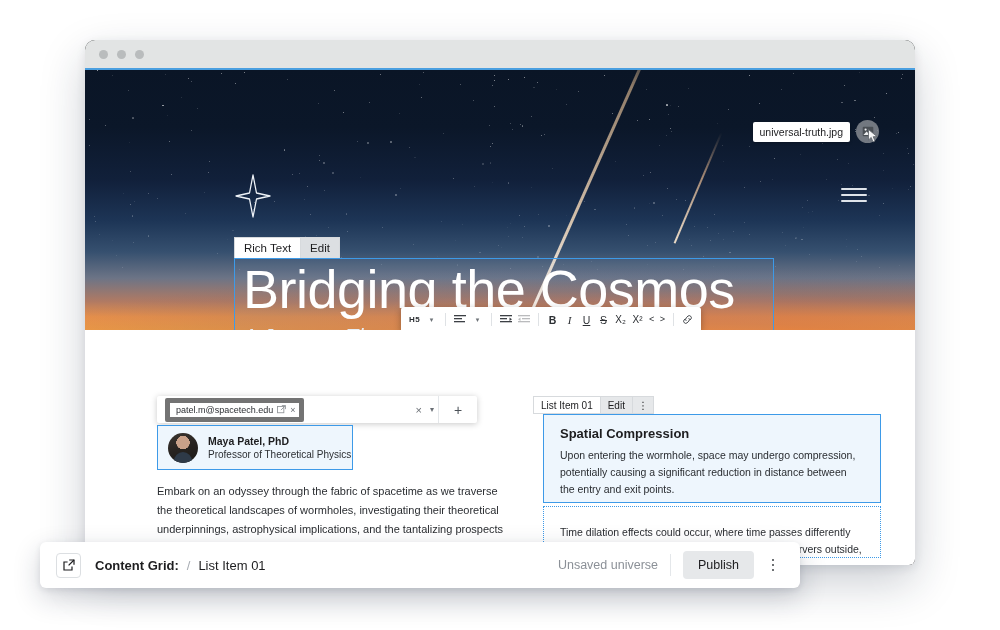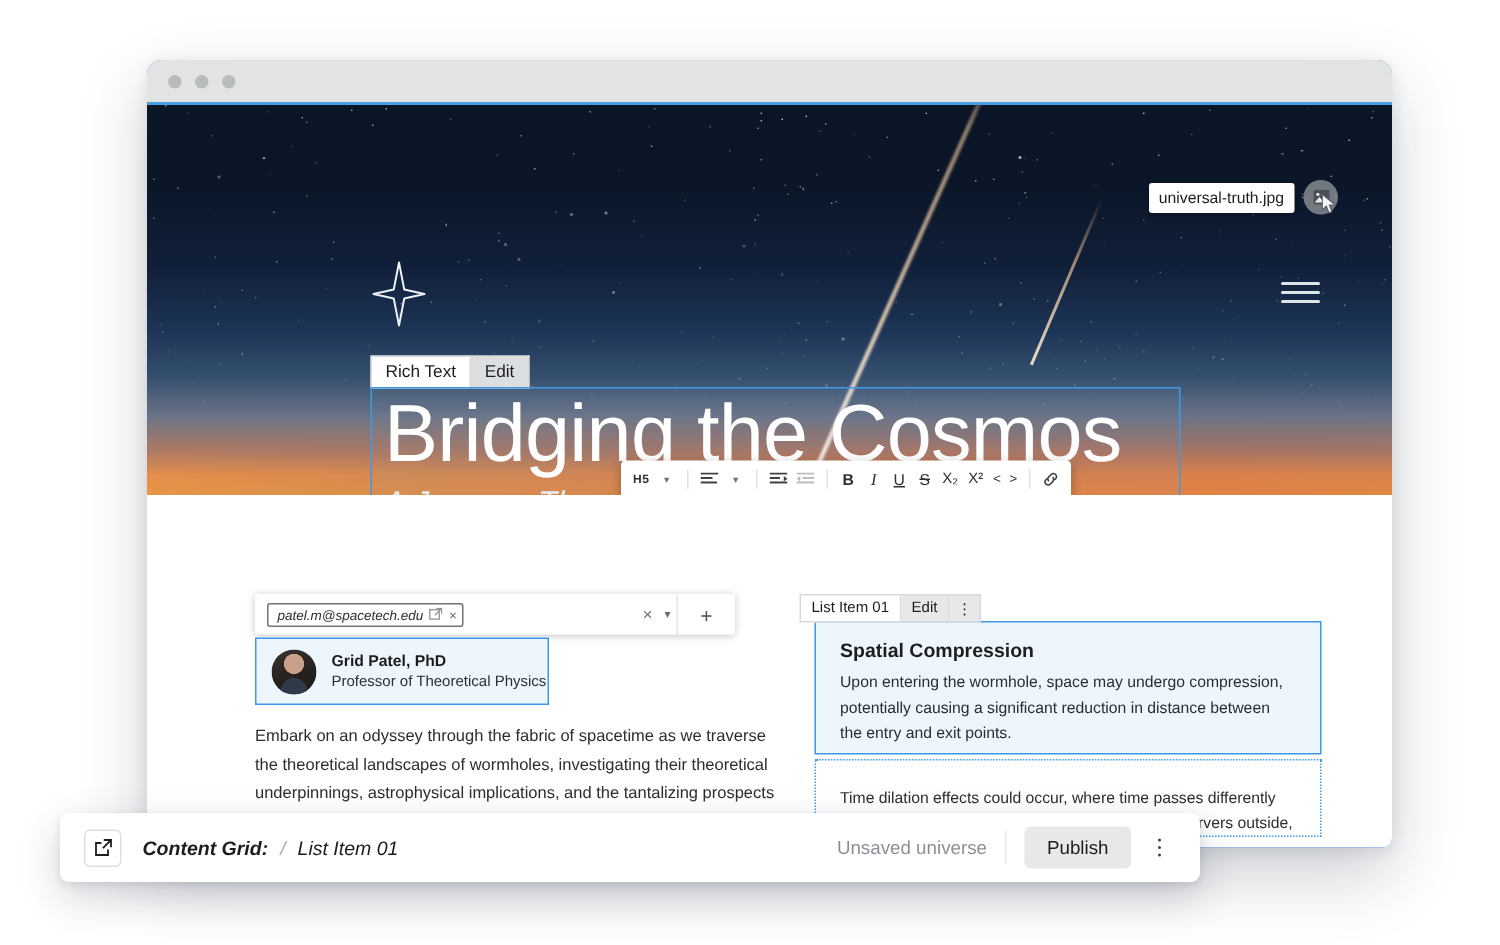--- a/index.html
+++ b/index.html
@@ -6,23 +6,23 @@
   html, body {
     width: 1000px; height: 630px;
     background: #ffffff;
     font-family: "Liberation Sans", sans-serif;
     overflow: hidden;
   }
 
   
   #app-window {
     position: absolute;
-    left: 98px; top: 40px;
+    left: 85px; top: 40px;
     width: 830px; height: 525px;
-    background: #3b82f6;
+    background: #000000;
     border-radius: 10px 10px 6px 6px;
     box-shadow: 0 18px 45px rgba(25,35,60,0.22), 0 3px 10px rgba(25,35,60,0.10);
     overflow: hidden;
   }
   #titlebar {
     height: 28px;
     background: #e2e4e4;
     display: flex; align-items: center;
     padding-left: 14px; gap: 9px;
   }
@@ -172,25 +172,25 @@
   #email-row {
     position: absolute; left: 72px; top: 66px;
     width: 320px; height: 27px;
     background: #fff;
     box-shadow: 0 1px 6px rgba(0,0,0,.22);
     border-radius: 2px;
     display: flex; align-items: center;
   }
   #email-chip {
     margin-left: 8px;
-    border: 1px solid #737373;
+    border: 5px solid #737373;
     border-radius: 2px;
     padding: 2px 4px 2px 6px;
     display: flex; align-items: center; gap: 4px;
-    font-size: 9px; color: #2c2f33; font-style: italic;
+    font-size: 9px; color: #2c2f33;
   }
   .mini-ico { width: 9px; height: 9px; opacity: .6; }
   #email-row .spacer { flex: 1; }
   .row-ico { font-size: 11px; color: #6a6f75; padding: 0 4px; }
   #email-div { width: 1px; height: 27px; background: #e4e7ea; }
   #email-plus { width: 38px; text-align: center; font-size: 14px; color: #4b5157; }
 
   
   #author-card {
     position: absolute; left: 72px; top: 95px;
@@ -265,21 +265,21 @@
     z-index: 20;
   }
   #ext-btn {
     width: 25px; height: 25px;
     border: 1px solid #dcdfe2; border-radius: 4px;
     display: flex; align-items: center; justify-content: center;
     flex: none;
   }
   #crumb {
     margin-left: 14px; font-size: 13px; color: #1d1d1f;
-    display: flex; align-items: center; gap: 5px; white-space: nowrap; font-style: italic;
+    display: flex; align-items: center; gap: 5px; white-space: nowrap;
   }
   #crumb .bold { font-weight: 700; }
   #crumb .sl { color: #a8adb3; margin: 0 3px; }
   #bottom-bar .grow { flex: 1; }
   #unsaved { font-size: 12.5px; color: #8b9097; }
   #bb-div { width: 1px; height: 22px; background: #e4e7ea; margin: 0 12px; }
   #publish {
     background: #e6e8ea; color: #1d1d1f;
     font-size: 12.5px; padding: 7px 15px; border-radius: 4px;
     border: none;
@@ -673,21 +673,21 @@
       <span class="spacer"></span>
       <span class="row-ico">×</span>
       <span class="row-ico" style="font-size:8px">▾</span>
       <span id="email-div"></span>
       <span id="email-plus">+</span>
     </div>
 
     <div id="author-card">
       <span id="avatar"></span>
       <span>
-        <div id="author-name">Grid Patel, PhD</div>
+        <div id="author-name">Maya Patel, PhD</div>
         <div id="author-role">Professor of Theoretical Physics</div>
       </span>
     </div>
 
     <p id="para">Embark on an odyssey through the fabric of spacetime as we traverse the theoretical landscapes of wormholes, investigating their theoretical underpinnings, astrophysical implications, and the tantalizing prospects they offer for unlocking the secrets of the cosmos. Explore the mind-bending concept of wormholes as we delve into the theoretical constructs, scientific inquiries, and speculative musings surrounding these cosmic anomalies, pondering their potential for interstellar travel, time dilation, and the unraveling of the mysteries of the universe.</p>
 
   </div>
 </div>
 
 <div id="li-chips">

